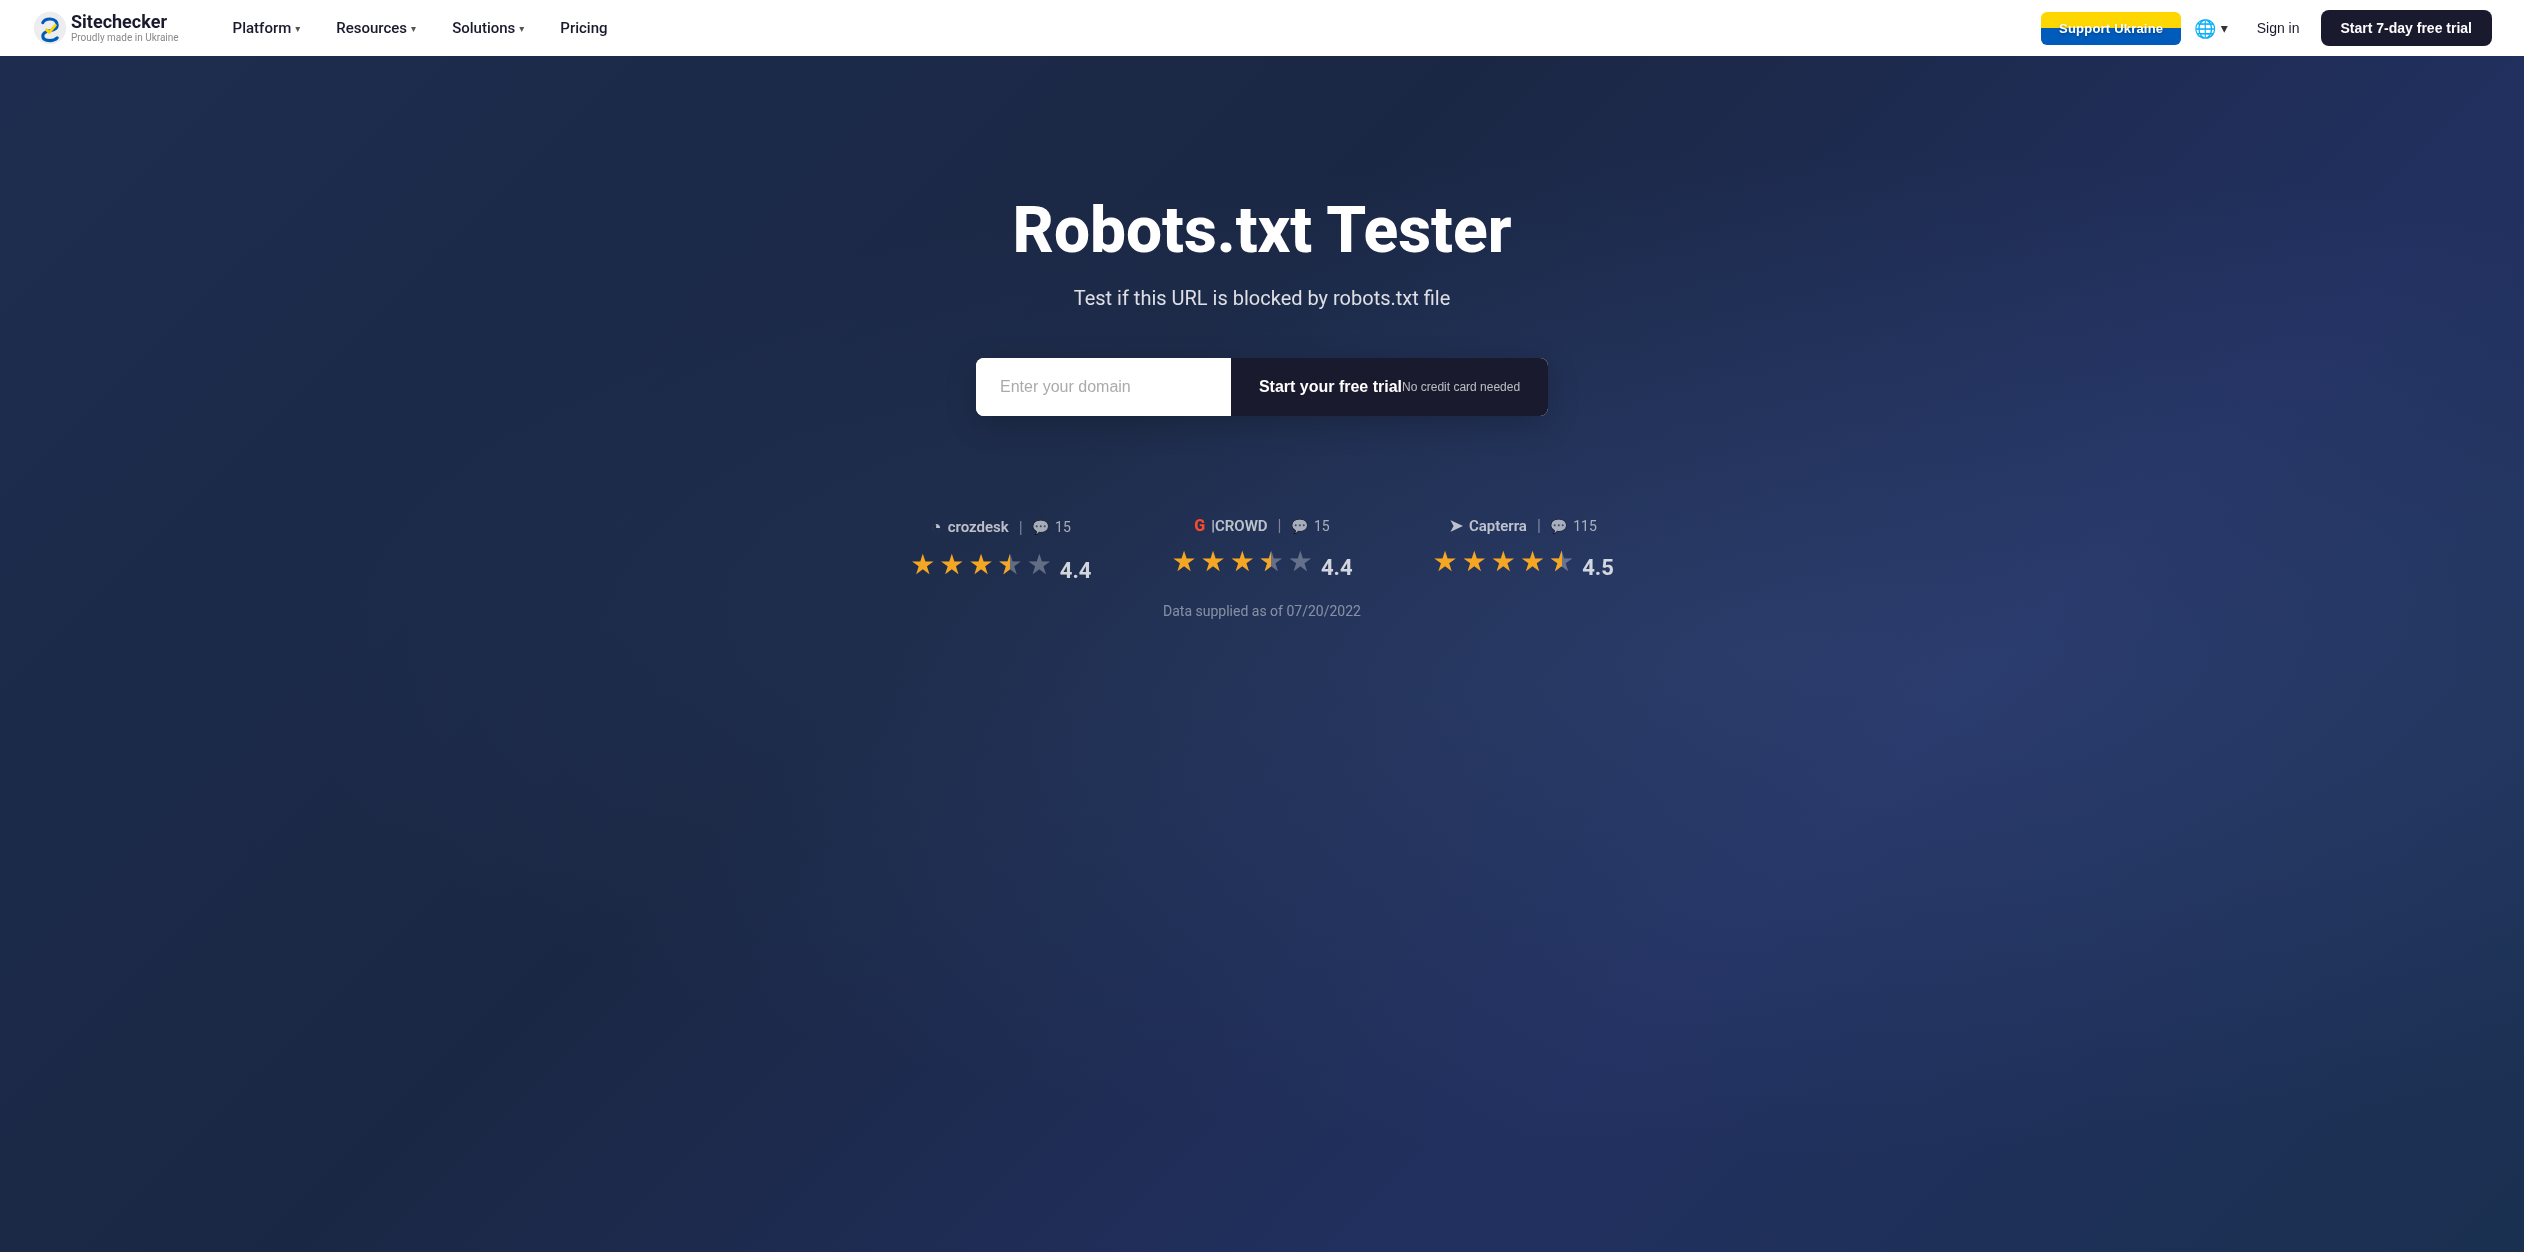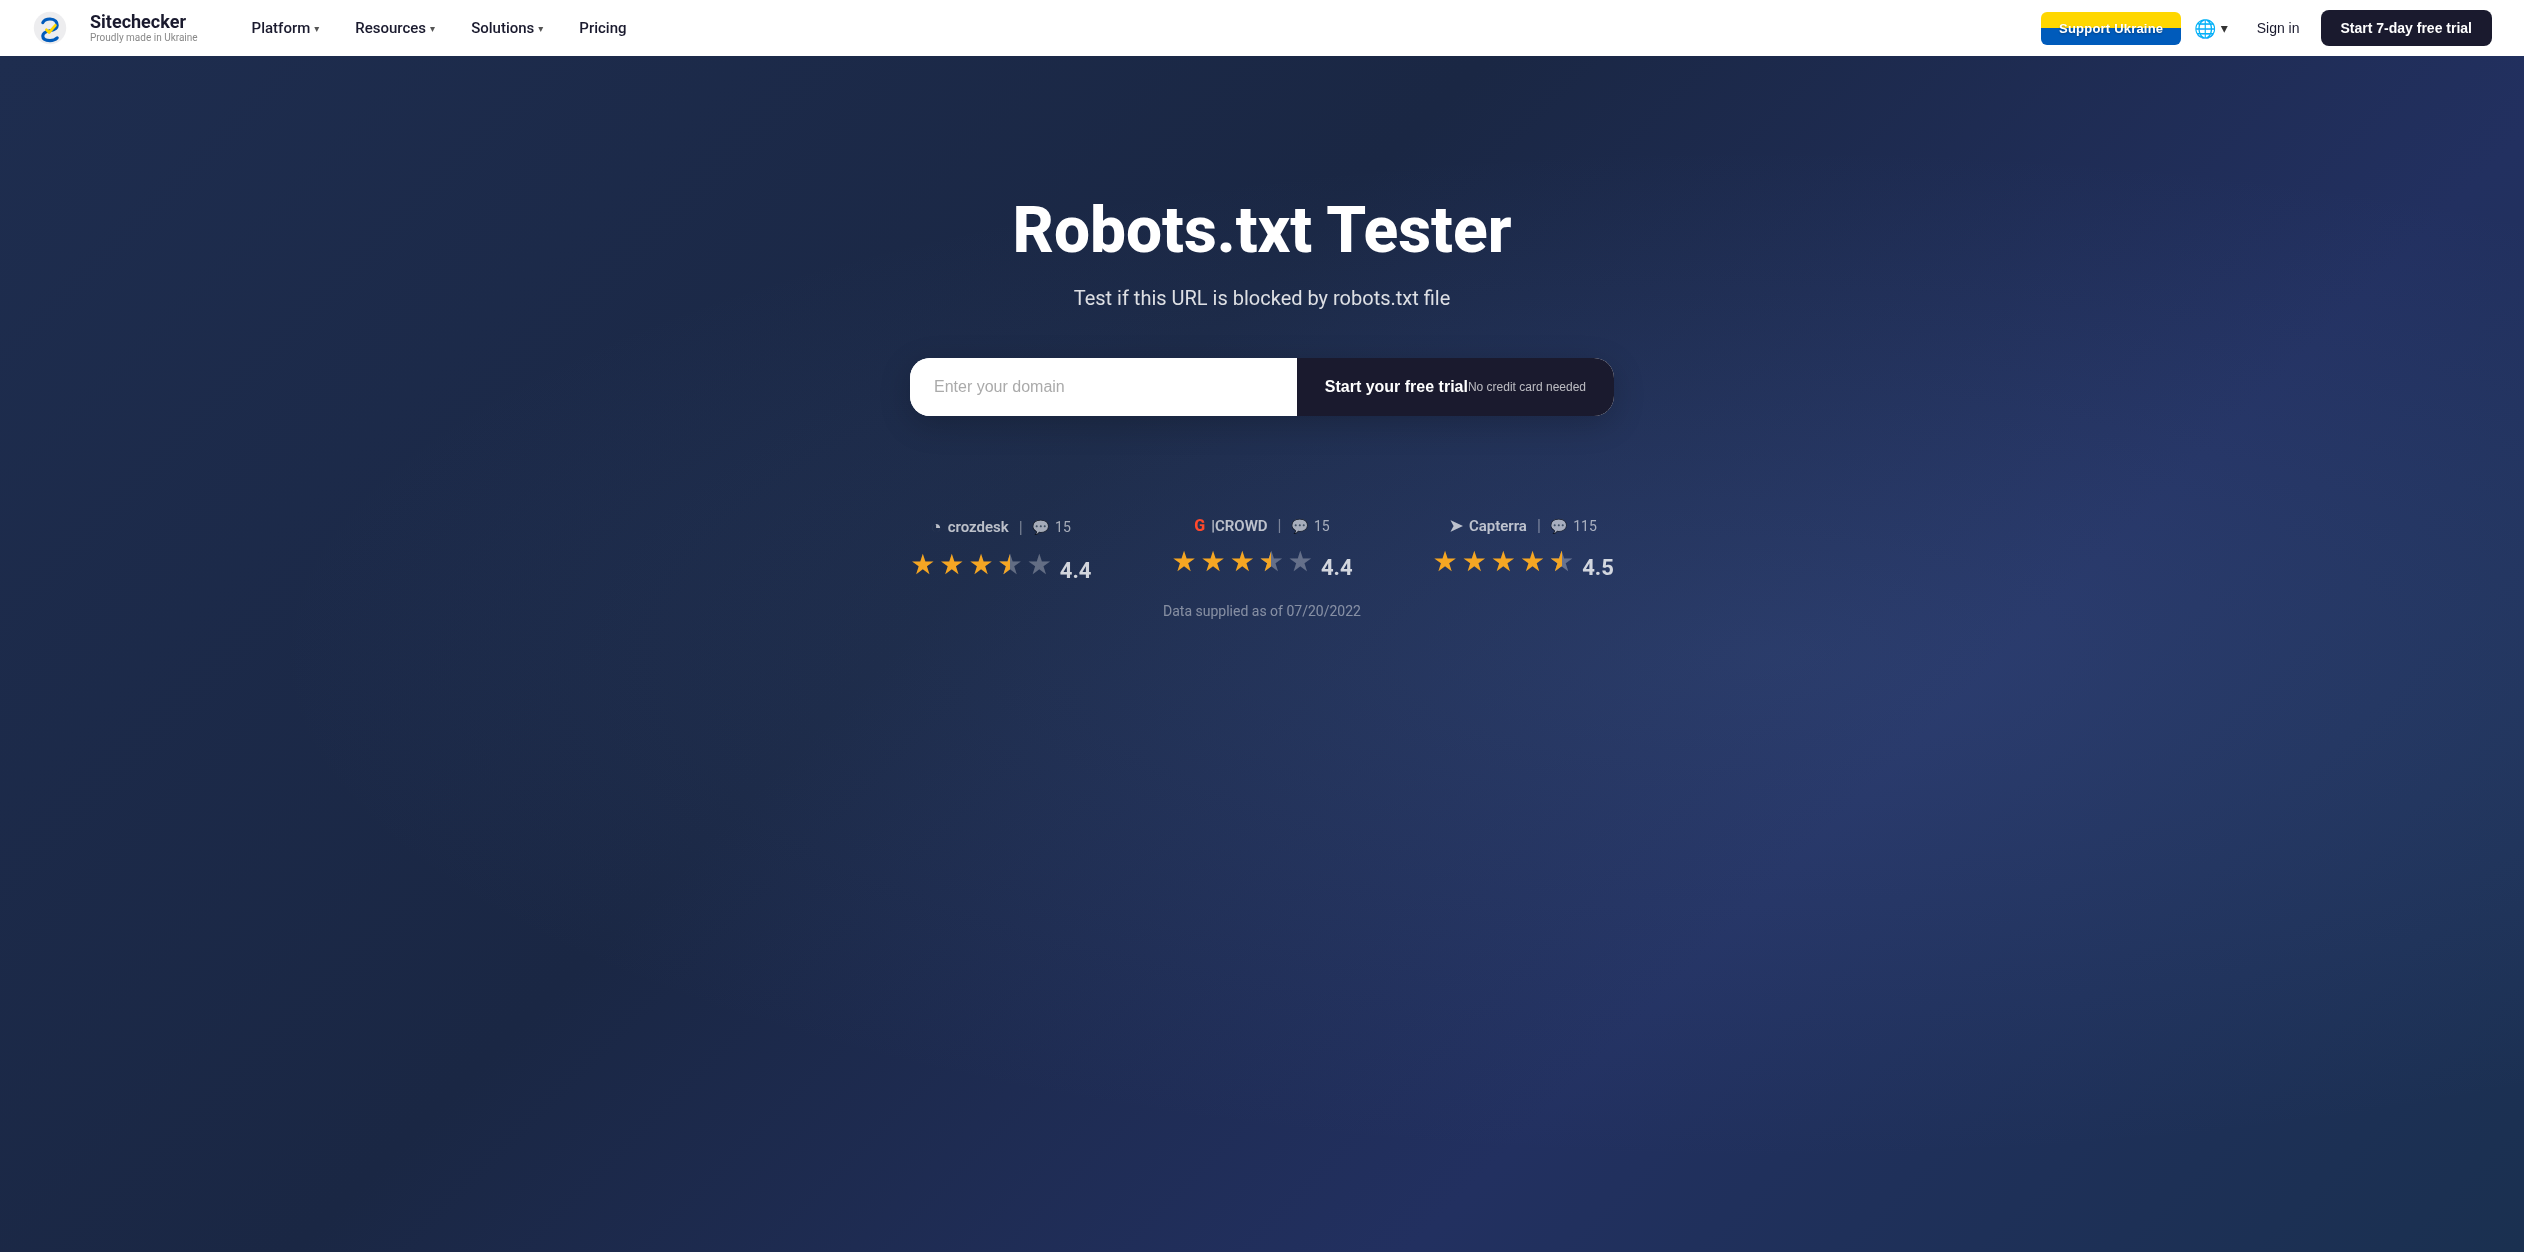--- a/index.html
+++ b/index.html
@@ -23,21 +23,21 @@
       align-items: center;
       padding: 0 32px;
       gap: 0;
       position: relative;
       z-index: 10;
     }
 
     .logo-area {
       display: flex;
       align-items: center;
-      gap: 22px;
+      gap: 3px;
       margin-right: 40px;
       text-decoration: none;
     }
 
     .logo-icon {
       width: 36px;
       height: 36px;
     }
 
     .logo-text-area {
@@ -181,23 +181,23 @@
       text-align: center;
       margin-bottom: 48px;
       position: relative;
       z-index: 1;
     }
 
     
     .search-container {
       display: flex;
       background: #ffffff;
-      border-radius: 20px;
+      border-radius: 8px;
       overflow: hidden;
-      width: 704px;
+      width: 572px;
       max-width: 90vw;
       box-shadow: 0 8px 32px rgba(0,0,0,0.2);
       position: relative;
       z-index: 1;
     }
 
     .search-input {
       flex: 1;
       border: none;
       outline: none;

